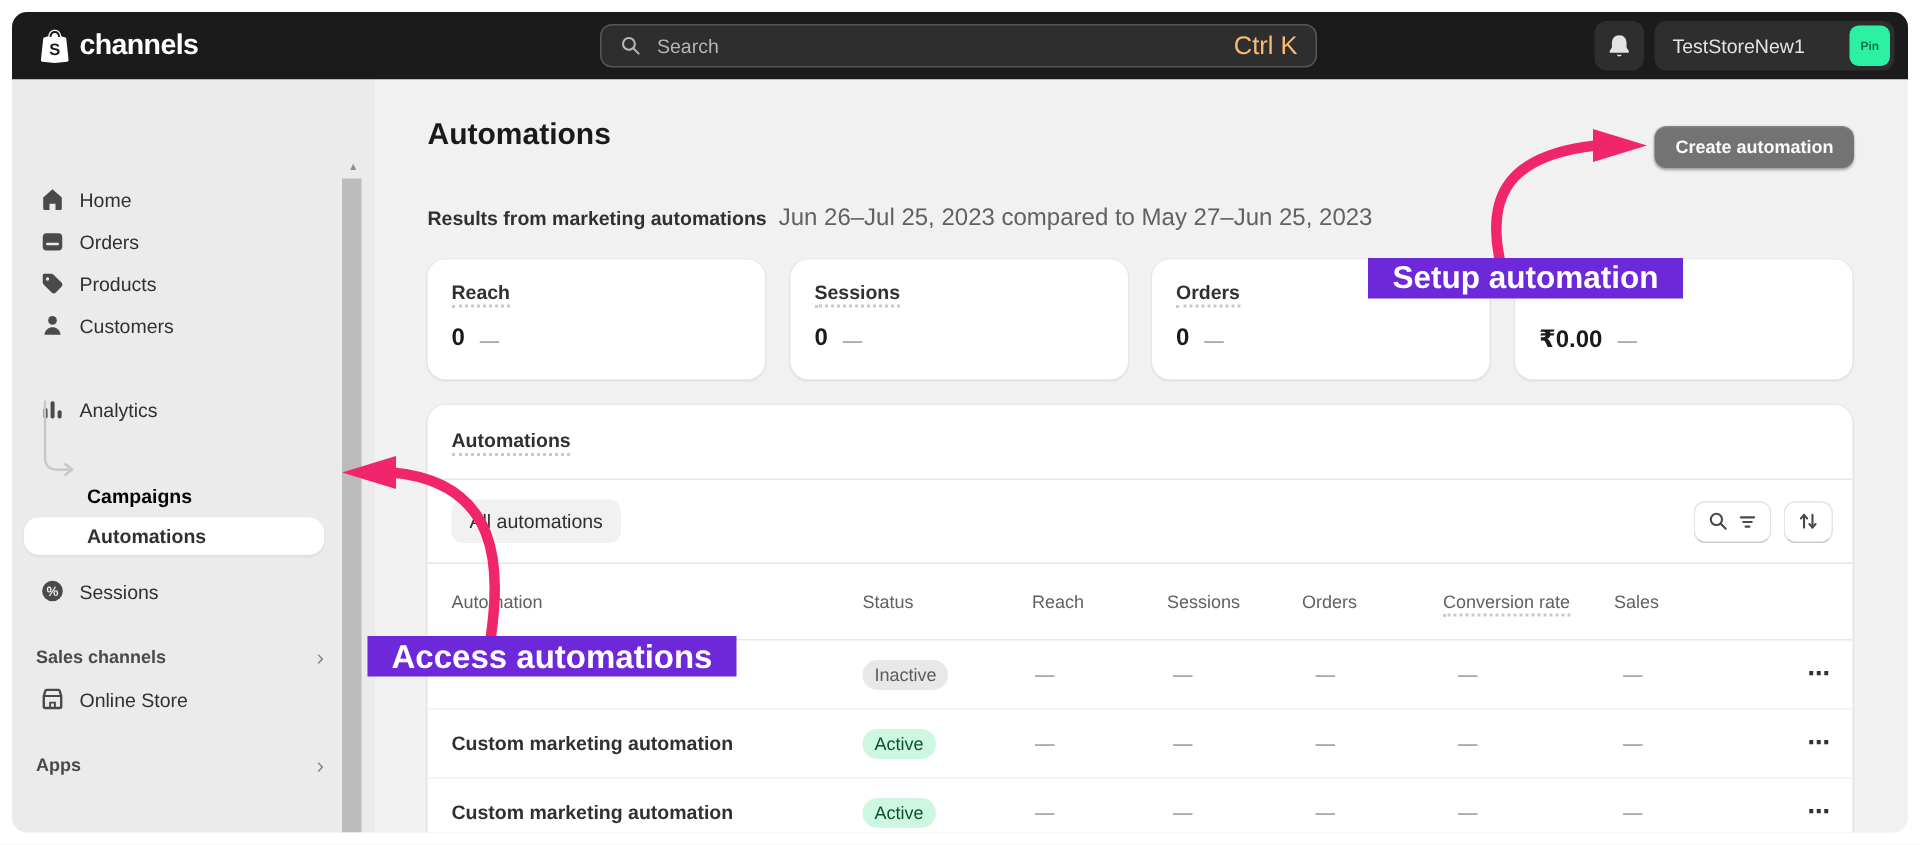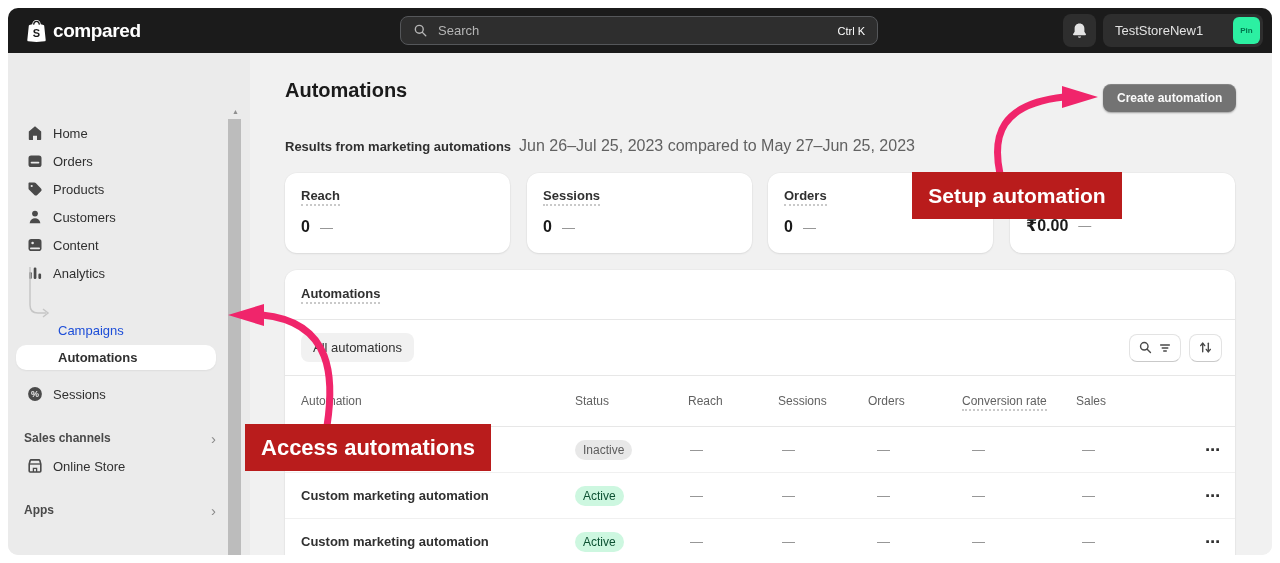--- a/index.html
+++ b/index.html
@@ -6,33 +6,33 @@
   body{width:1280px;height:563px;background:#ffffff;font-family:"Liberation Sans","DejaVu Sans",sans-serif;position:relative;overflow:hidden;}
   .app{position:absolute;inset:8px;border-radius:10px;overflow:hidden;background:#f1f1f1;}
 
   
   .topbar{position:absolute;top:0;left:0;right:0;height:45px;background:#1b1b1b;}
   .logo{position:absolute;left:18px;top:0;height:45px;display:flex;align-items:center;gap:6px;cursor:pointer;}
   .logo-word{color:#fff;font-size:19px;font-weight:800;letter-spacing:-.4px;}
   .search{position:absolute;left:392px;top:8px;width:478px;height:29px;background:#2e2e2e;border:1px solid #55575a;border-radius:8px;display:flex;align-items:center;gap:8px;padding:0 12px;box-sizing:border-box;}
   .search input{flex:1;background:transparent;border:none;outline:none;color:#e3e3e3;font-size:13px;font-family:inherit;}
   .search input::placeholder{color:#b5b5b5;}
-  .shortcut{color:#ffffff;font-size:11px;white-space:nowrap;}
+  .shortcut{color:#fdba74;font-size:17px;white-space:nowrap;}
   .iconbtn{position:absolute;top:6px;width:33px;height:33px;background:#2e2e2e;border-radius:8px;display:flex;align-items:center;justify-content:center;cursor:pointer;}
   .bellbtn{left:1055px;}
   .store{position:absolute;left:1095px;top:6px;width:160px;height:33px;background:#2e2e2e;border-radius:8px;display:flex;align-items:center;padding:0 3px 0 12px;box-sizing:border-box;cursor:pointer;}
   .store-name{color:#e3e3e3;font-size:13px;font-weight:500;flex:1;}
   .avatar{width:27px;height:27px;border-radius:6px;background:#2cf0a2;color:#00754d;font-size:8px;font-weight:700;display:flex;align-items:center;justify-content:center;}
 
   
   .sidebar{position:absolute;top:45px;left:0;width:242px;bottom:0;background:#ebebeb;}
   .nav-item{position:absolute;left:8px;width:200px;height:26px;display:flex;align-items:center;gap:9px;padding-left:10px;box-sizing:border-box;border-radius:10px;font-size:13px;font-weight:500;color:#303030;cursor:pointer;}
   .nicon{width:18px;height:18px;display:flex;align-items:center;justify-content:center;flex:0 0 18px;}
   .nav-sub{position:absolute;left:8px;width:200px;height:26px;display:flex;align-items:center;padding-left:42px;box-sizing:border-box;border-radius:10px;font-size:13px;font-weight:500;cursor:pointer;}
-  .campaigns{color:#1d4ed8;}
+  .campaigns{color:#000000;font-weight:bold;}
   .selected-pill{background:#ffffff;font-weight:700;color:#303030;box-shadow:0 1px 2px rgba(0,0,0,.06);}
   .section-head{position:absolute;left:16px;width:192px;height:26px;display:flex;align-items:center;justify-content:space-between;font-size:12px;font-weight:600;color:#4a4a4a;cursor:pointer;}
   .chev{color:#8a8a8a;font-size:15px;font-weight:400;}
   .tree{position:absolute;left:0;top:0;pointer-events:none;}
   .scroll-up{position:absolute;left:224px;top:55px;font-size:7px;color:#8f8f8f;}
   .scroll-thumb{position:absolute;left:220px;top:66px;width:13px;bottom:0;background:#bcbcbc;cursor:pointer;}
 
   
   .main{position:absolute;top:45px;left:242px;right:0;bottom:0;background:#f1f1f1;overflow:hidden;}
   .page-title{position:absolute;left:35px;top:26px;font-size:20px;font-weight:700;color:#1a1a1a;margin:0;}
@@ -61,37 +61,37 @@
   .tname{position:absolute;left:16px;line-height:45px;font-size:13px;font-weight:600;color:#303030;white-space:nowrap;}
   .badge{position:absolute;left:290px;top:13px;font-size:12px;line-height:1;padding:4px 8px;border-radius:10px;}
   .badge.inactive{background:#e8e8e8;color:#5c5c5c;}
   .badge.active{background:#cdf7e0;color:#0c5132;}
   .dash{position:absolute;line-height:45px;font-size:13px;color:#8a8a8a;}
   .d0{left:405px}.d1{left:497px}.d2{left:592px}.d3{left:687px}.d4{left:797px}
   .rowmenu{position:absolute;right:14px;top:0;line-height:45px;font-size:15px;font-weight:700;letter-spacing:1px;color:#303030;cursor:pointer;}
 
   
   .arrows{position:absolute;inset:0;z-index:55;pointer-events:none;}
-  .ann{position:absolute;height:47px;background:#b91c1c;color:#fff;font-weight:700;display:flex;align-items:center;justify-content:center;z-index:60;}
+  .ann{position:absolute;height:27px;background:#6d28d9;color:#fff;font-weight:700;display:flex;align-items:center;justify-content:center;z-index:60;}
   .ann-setup{left:904px;top:164px;width:210px;font-size:21px;}
   .ann-access{left:237px;top:416px;width:246px;font-size:22px;}
 </style>
 </head>
 <body>
 
 <div class="app">
 
   <header class="topbar">
     <div class="logo">
       <svg width="21" height="23" viewBox="0 0 21 23">
         <path d="M6.2 5.2 C6.5 2.6 8 .9 10.5 .9 c2.5 0 4 1.7 4.3 4.3 l2.7 .8 c.4 .1 .6 .3 .7 .8 L19.7 20.9 c.1 .7 -.3 1.2 -1 1.3 L10.5 23 2.3 22.2 c-.7 -.1 -1.1 -.6 -1 -1.3 L2.8 6.8 c.1 -.5 .3 -.7 .7 -.8 z" fill="#ffffff"></path>
         <path d="M7.6 5.6 C7.8 3.5 8.9 2.3 10.5 2.3 s2.7 1.2 2.9 3.3" fill="none" stroke="#1b1b1b" stroke-width="1.3"></path>
         <text x="10.5" y="17.5" text-anchor="middle" font-size="11" font-weight="bold" fill="#1b1b1b" font-family="Liberation Sans, sans-serif">S</text>
       </svg>
-      <span class="logo-word">compared</span>
+      <span class="logo-word">channels</span>
     </div>
 
     <div class="search">
       <svg width="15" height="15" viewBox="0 0 16 16">
         <circle cx="6.7" cy="6.7" r="4.2" fill="none" stroke="#b5b5b5" stroke-width="1.5"></circle>
         <path d="M10 10 L13.6 13.6" stroke="#b5b5b5" stroke-width="1.5" stroke-linecap="round"></path>
       </svg>
       <input placeholder="Search" style="">
       <span class="shortcut">Ctrl K</span>
     </div>
@@ -143,30 +143,20 @@
     <div class="nav-item" style="top:151px">
       <span class="nicon">
         <svg width="18" height="18" viewBox="0 0 18 18">
             <circle cx="9" cy="5.6" r="2.9" fill="#4a4a4a"></circle>
             <path d="M3.6 15.2 c.5 -3.3 2.8 -5 5.4 -5 s4.9 1.7 5.4 5 z" fill="#4a4a4a"></path>
           </svg>
       </span>
       <span>Customers</span>
     </div>
 
-    <div class="nav-item" style="top:179px">
-      <span class="nicon">
-        <svg width="18" height="18" viewBox="0 0 18 18">
-            <rect x="2.5" y="3" width="13" height="12" rx="2.8" fill="#4a4a4a"></rect>
-            <circle cx="6.6" cy="7" r="1.3" fill="#ebebeb"></circle>
-            <path d="M4.8 12.4 h8.4" stroke="#ebebeb" stroke-width="1.6" stroke-linecap="round"></path>
-          </svg>
-      </span>
-      <span>Content</span>
-    </div>
 
     <div class="nav-item" style="top:207px">
       <span class="nicon">
         <svg width="18" height="18" viewBox="0 0 18 18">
             <rect x="3" y="8" width="2.7" height="7" rx="1.2" fill="#4a4a4a"></rect>
             <rect x="7.7" y="3.5" width="2.7" height="11.5" rx="1.2" fill="#4a4a4a"></rect>
             <rect x="12.4" y="9.5" width="2.7" height="5.5" rx="1.2" fill="#4a4a4a"></rect>
           </svg>
       </span>
       <span>Analytics</span>

